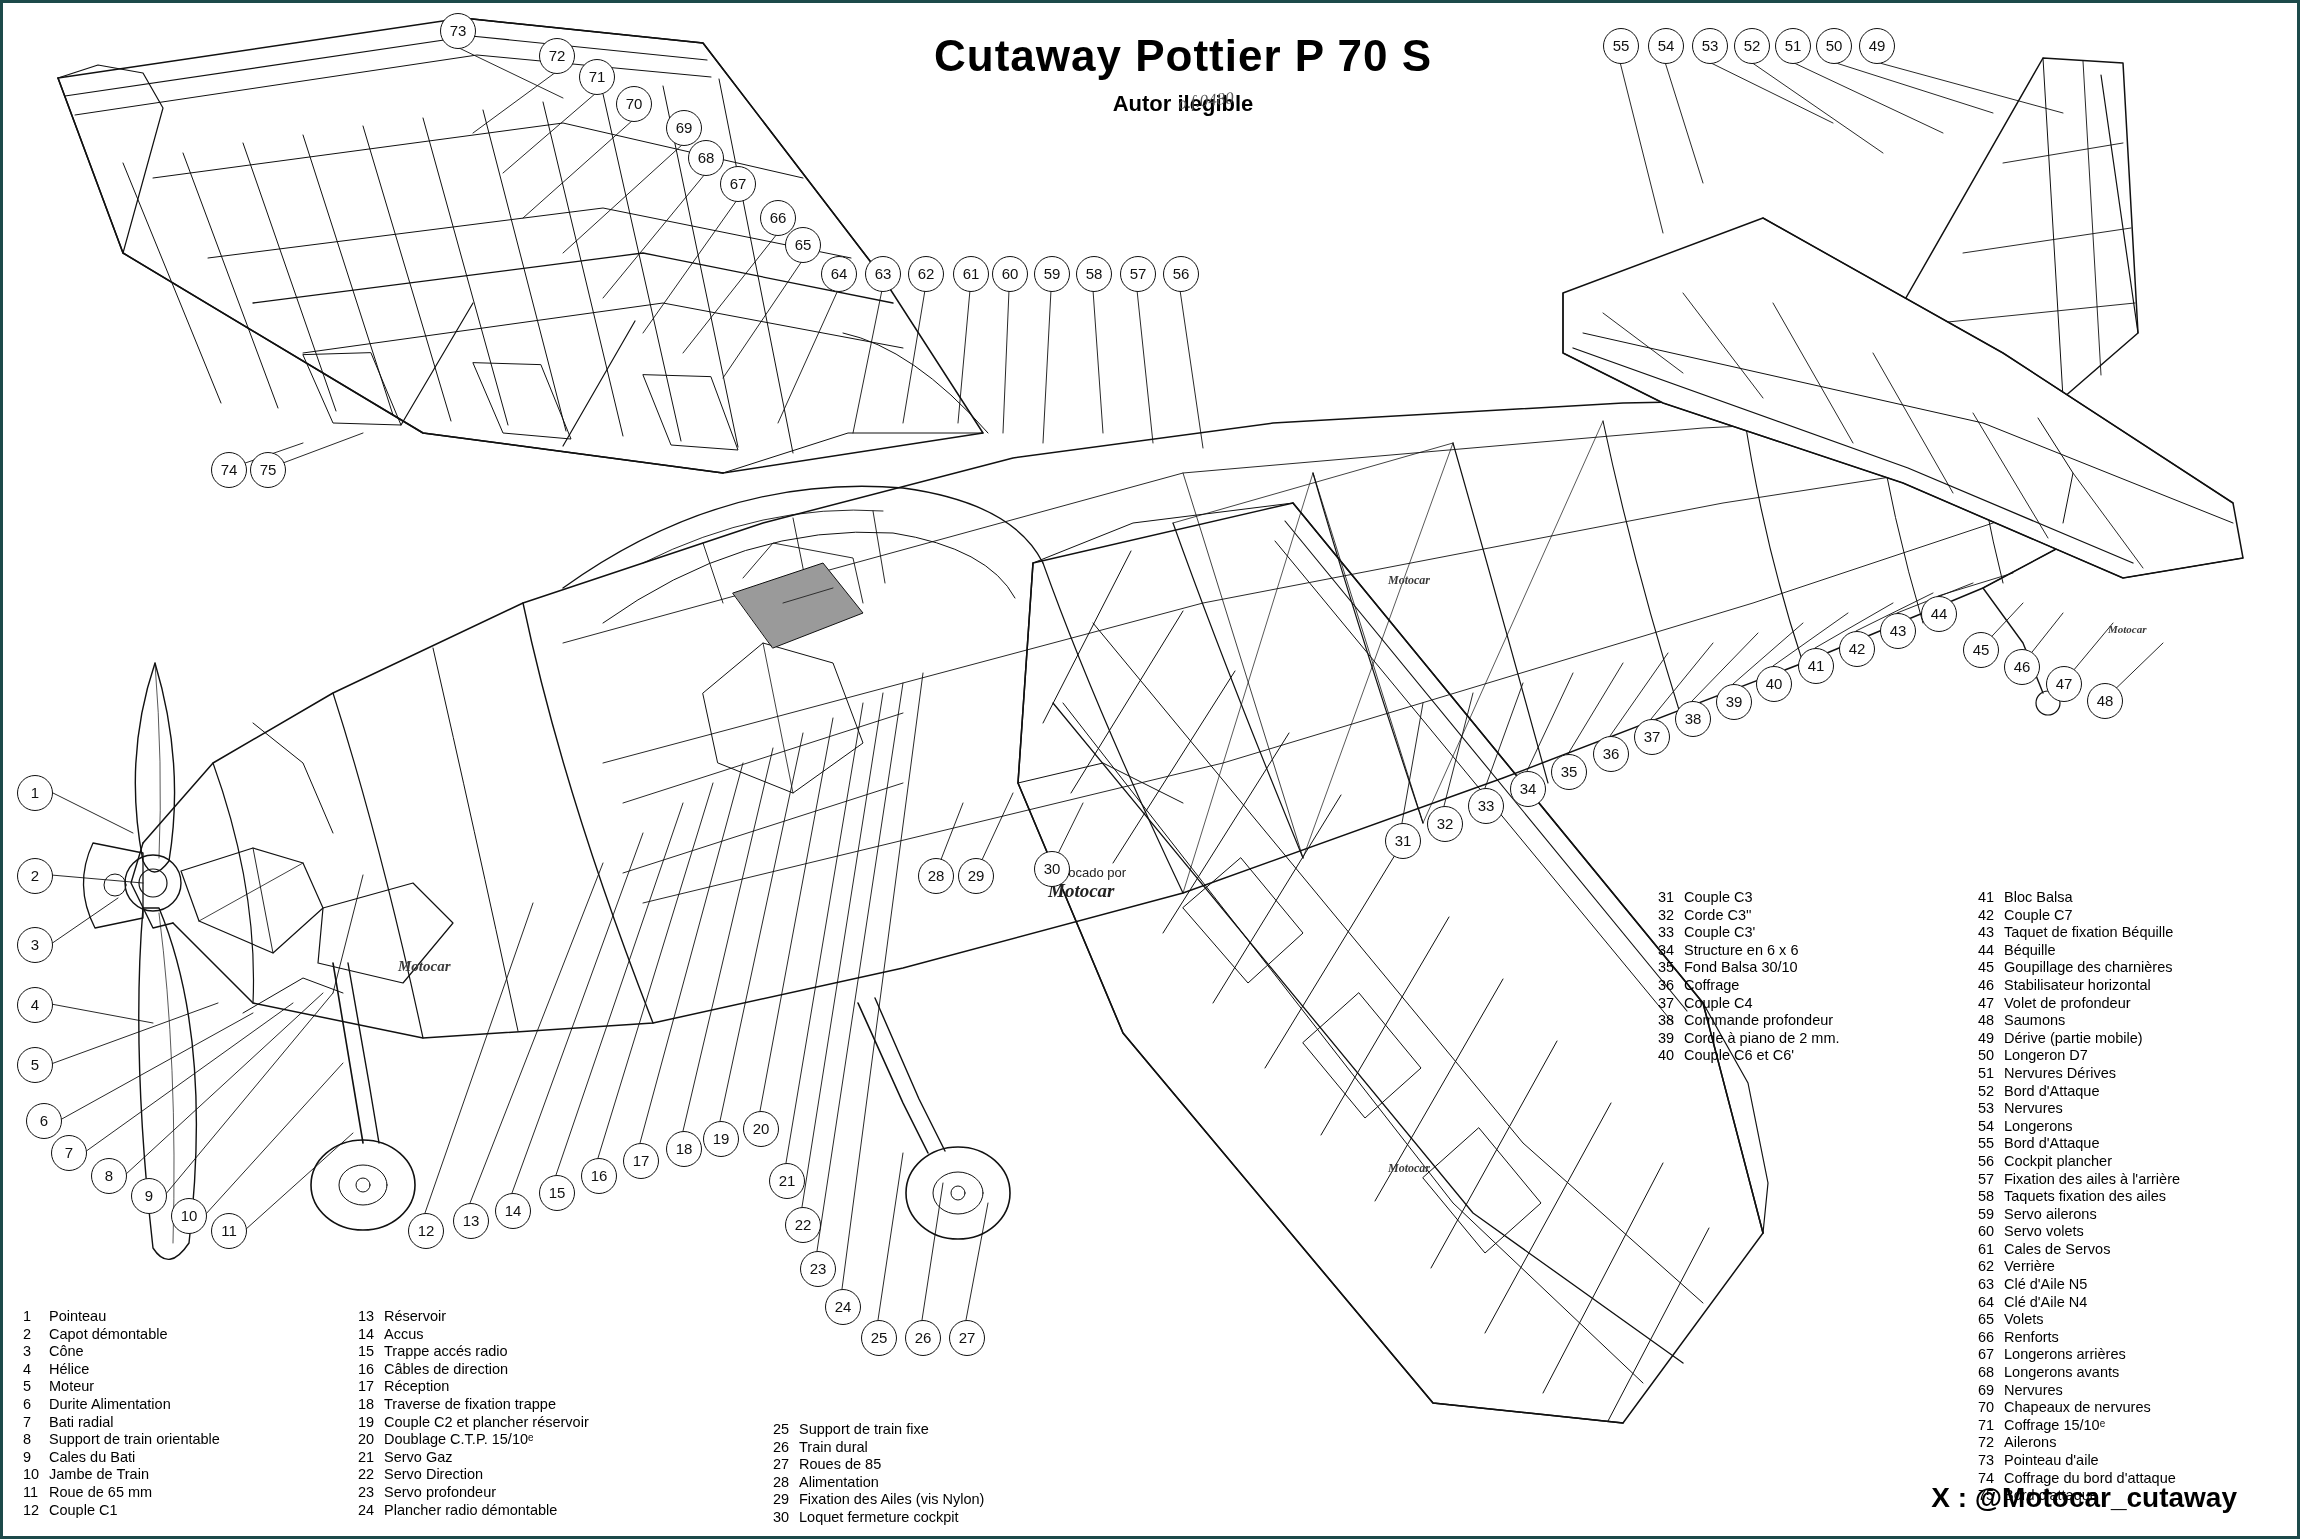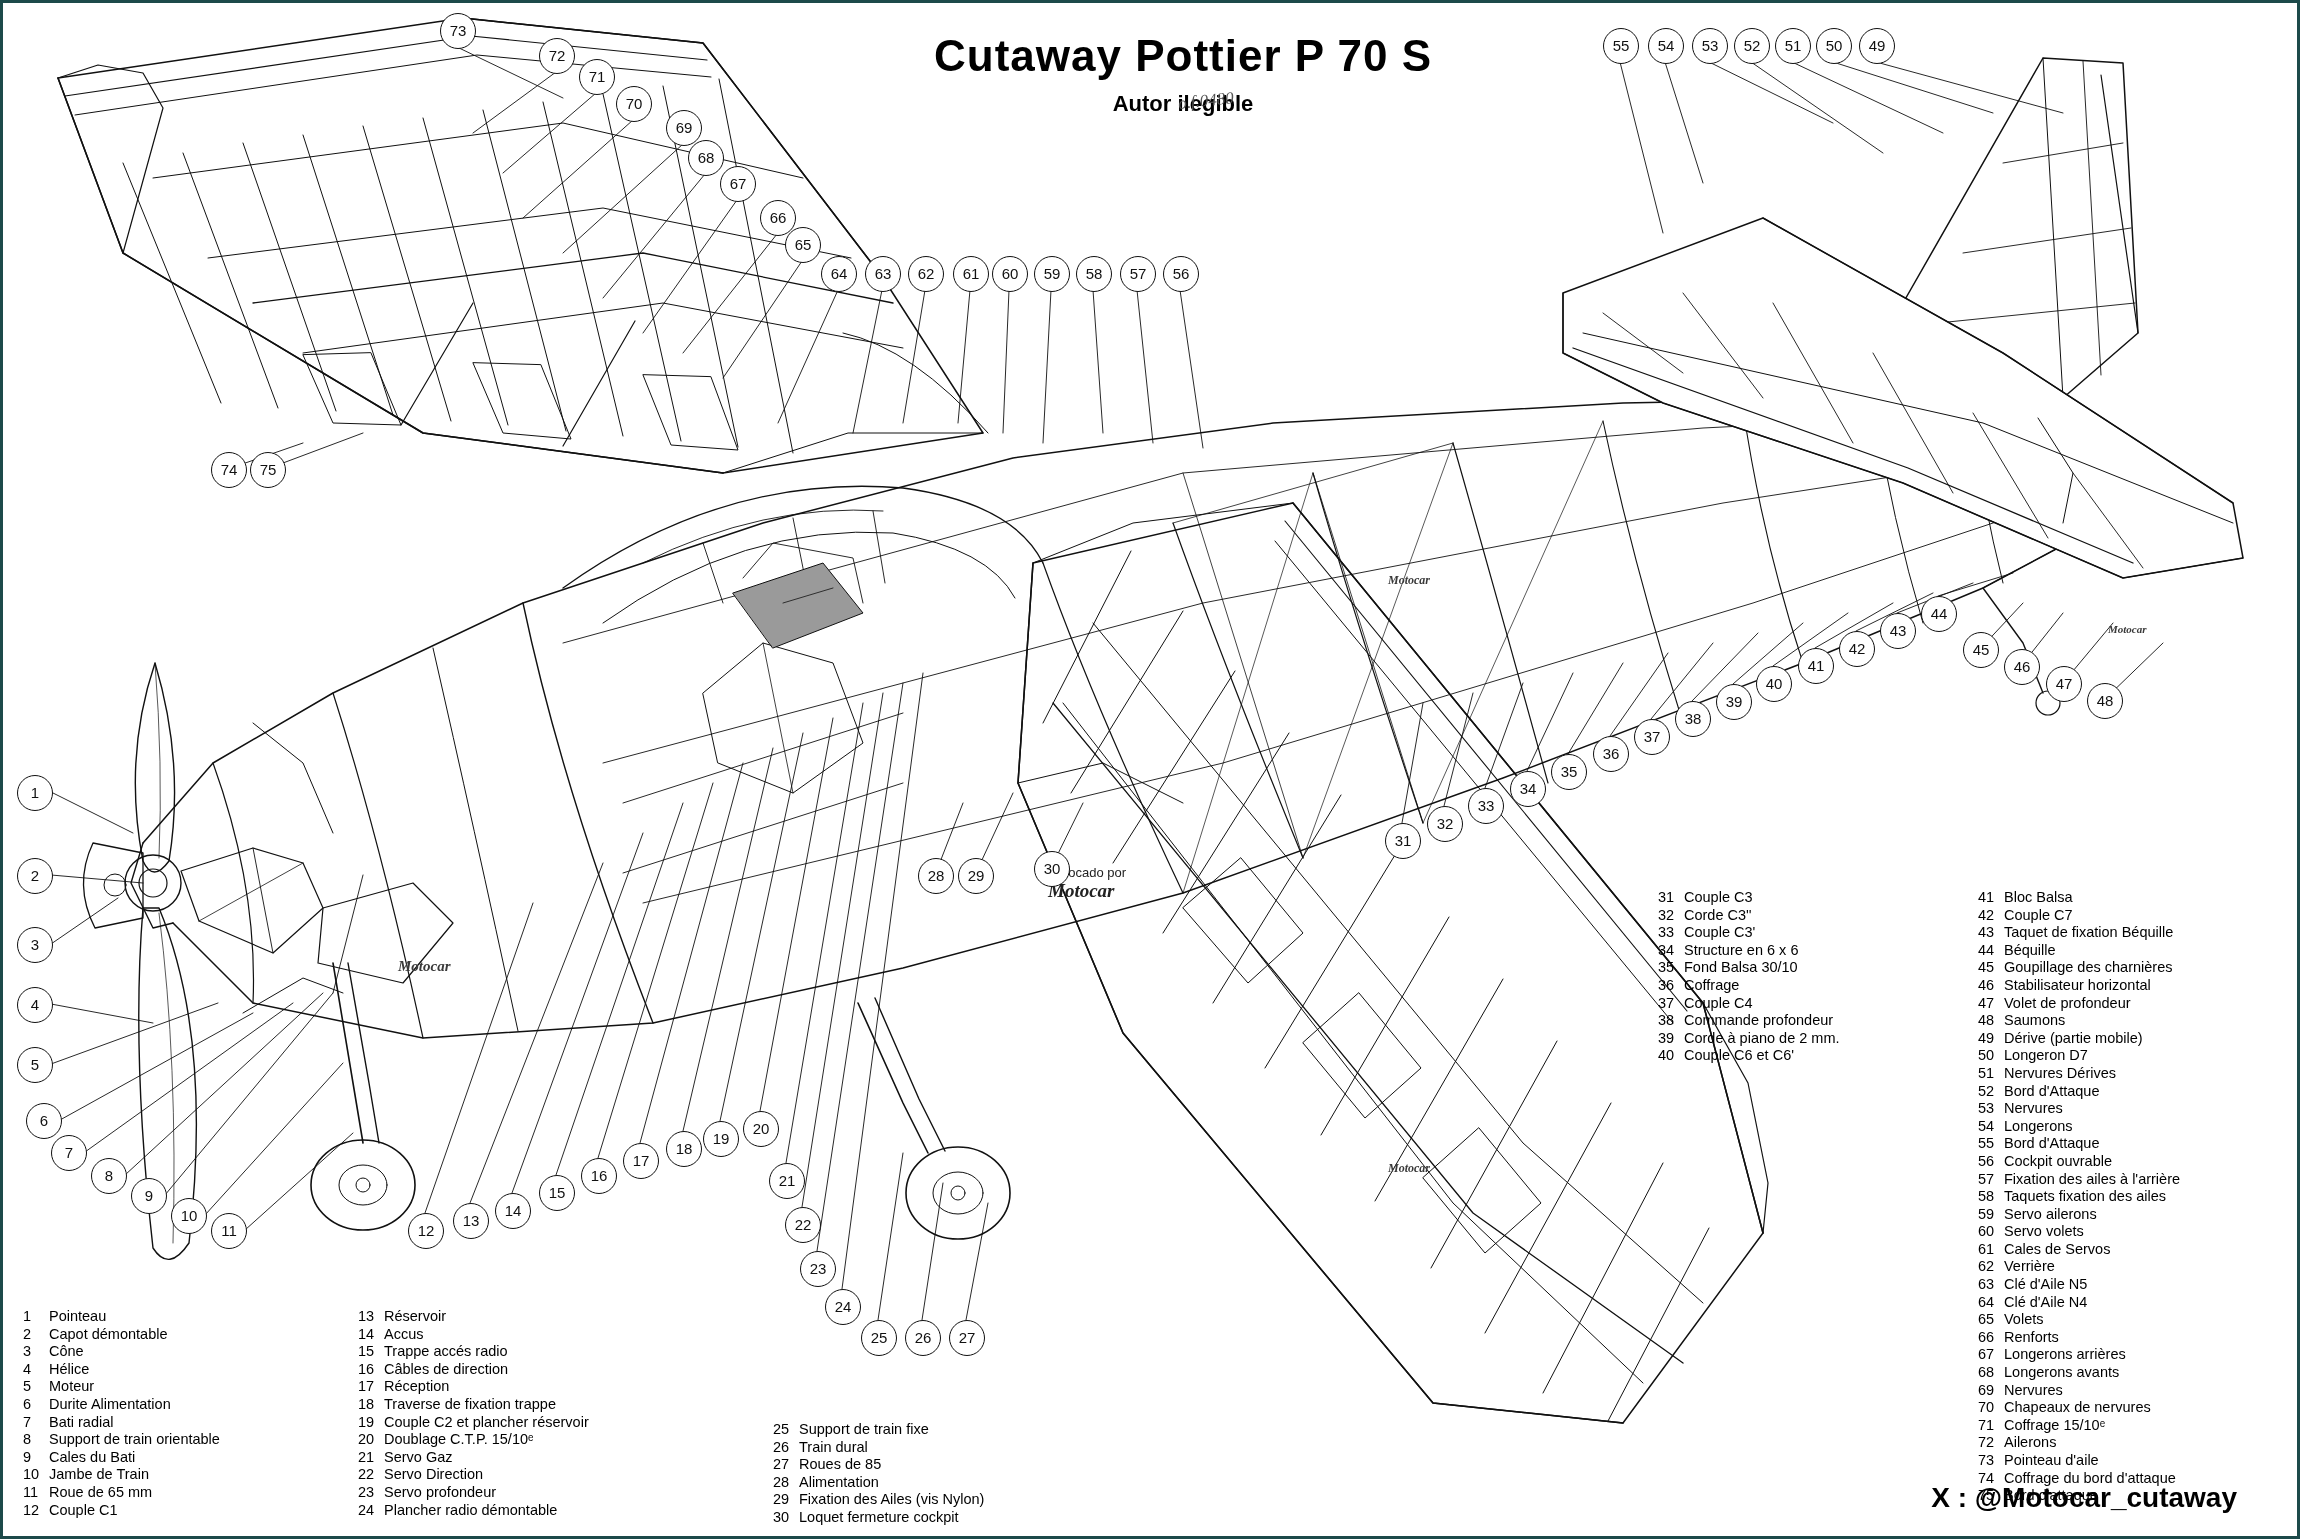--- a/index.html
+++ b/index.html
@@ -619,21 +619,21 @@
       <div class="row">
         <span class="n">54</span>
         <span class="t">Longerons</span>
       </div>
       <div class="row">
         <span class="n">55</span>
         <span class="t">Bord d'Attaque</span>
       </div>
       <div class="row">
         <span class="n">56</span>
-        <span class="t">Cockpit ouvrable</span>
+        <span class="t">Cockpit plancher</span>
       </div>
       <div class="row">
         <span class="n">57</span>
         <span class="t">Fixation des ailes à l'arrière</span>
       </div>
       <div class="row">
         <span class="n">58</span>
         <span class="t">Taquets fixation des ailes</span>
       </div>
       <div class="row">

